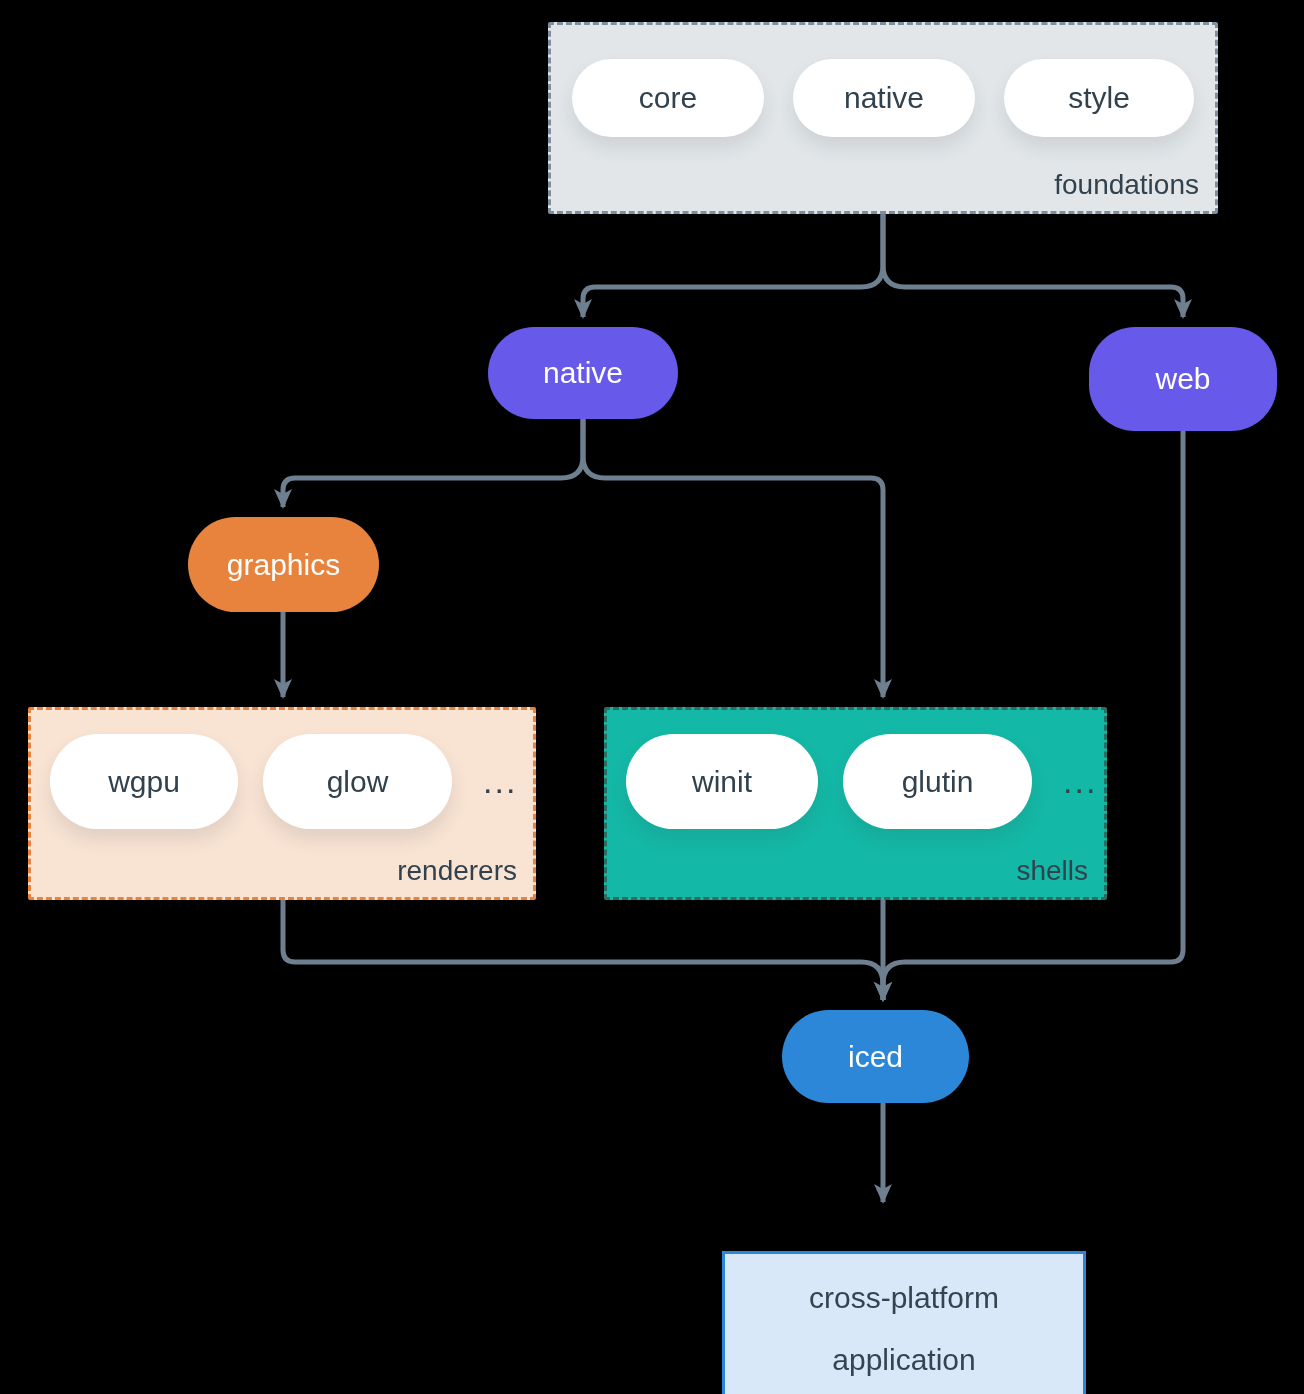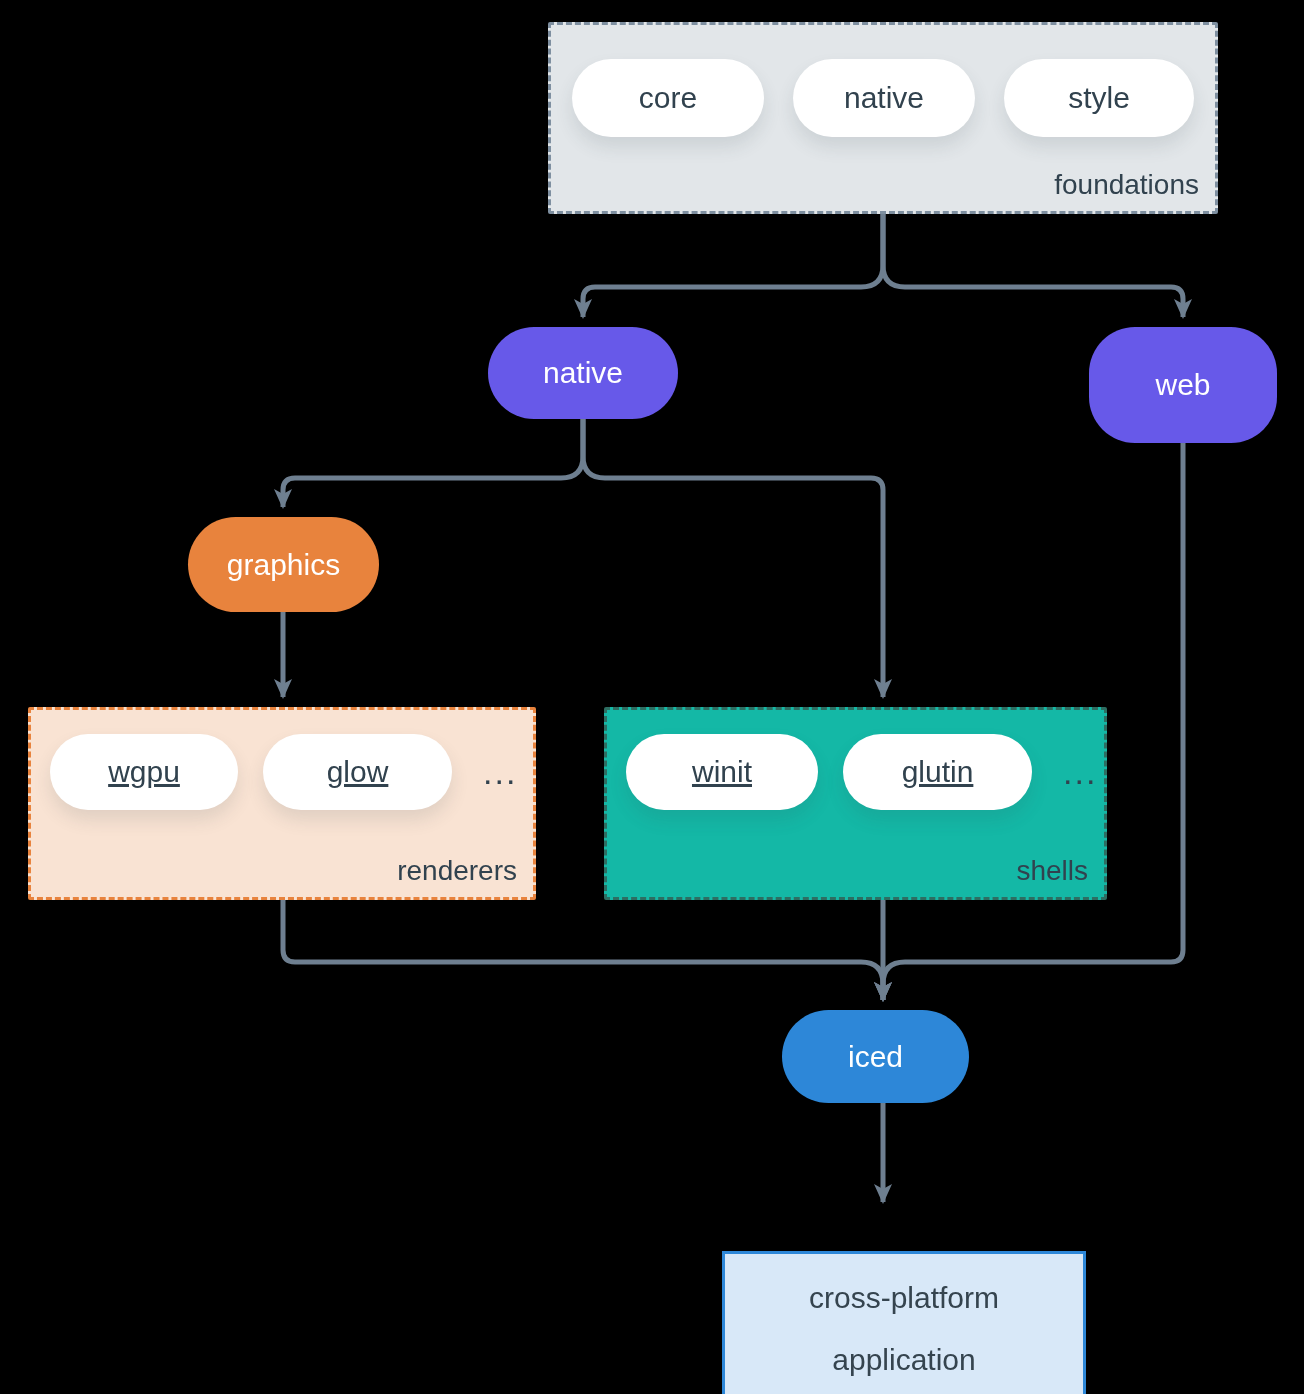--- a/index.html
+++ b/index.html
@@ -73,28 +73,28 @@
     font-size: 30px;
     white-space: nowrap;
   }
   .pill-white {
     background: #ffffff;
     color: #31424e;
     box-shadow: 0 10px 18px rgba(49,66,78,0.12);
   }
   .group-foundations .pill-white { height: 78px; border-radius: 39px; }
   .group-renderers .pill-white,
-  .group-shells .pill-white { height: 76px; border-radius: 48px; text-decoration: underline; }
+  .group-shells .pill-white { height: 95px; border-radius: 48px; }
 
   .pill-colored {
     position: absolute;
     color: #ffffff;
   }
   .pill-native  { left: 488px;  top: 327px;  width: 190px; height: 92px; border-radius: 46px; background: #6759e9; }
-  .pill-web     { left: 1089px; top: 327px;  width: 188px; height: 116px; border-radius: 46px; background: #6759e9; }
+  .pill-web     { left: 1089px; top: 327px;  width: 188px; height: 104px; border-radius: 46px; background: #6759e9; }
   .pill-graphics{ left: 188px;  top: 517px;  width: 191px; height: 95px; border-radius: 48px; background: #e8833d; }
   .pill-iced    { left: 782px;  top: 1010px; width: 187px; height: 93px; border-radius: 47px; background: #2d87d8; }
 
   .ellipsis {
     font-size: 34px;
     color: #31424e;
     margin-left: 6px;
     letter-spacing: 2px;
   }
   

